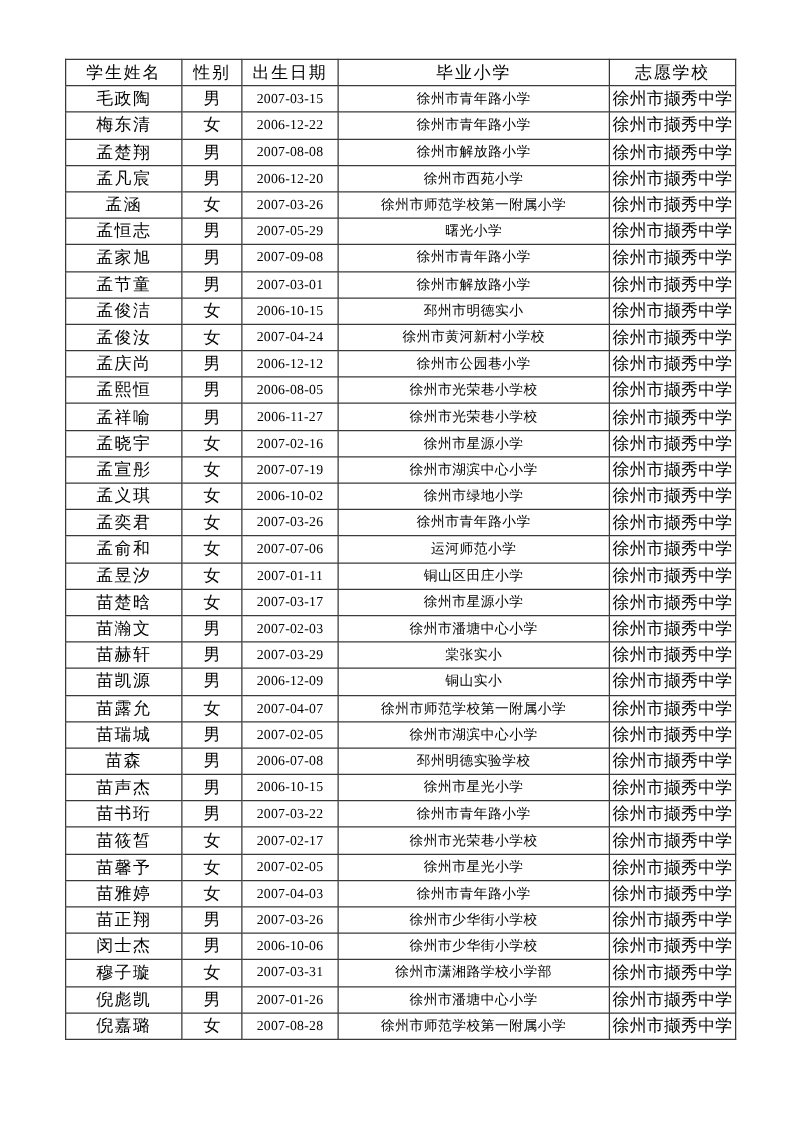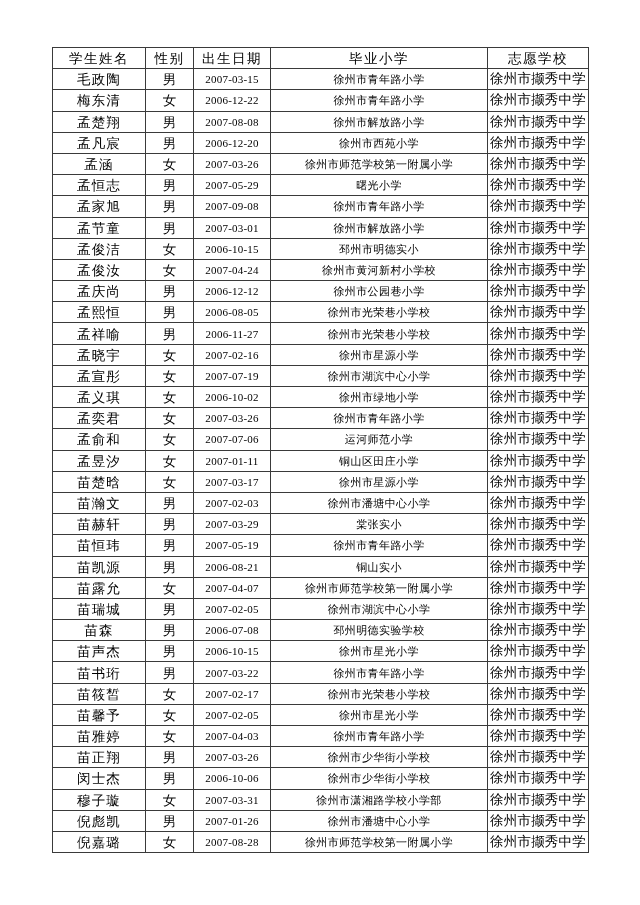--- a/index.html
+++ b/index.html
@@ -253,30 +253,23 @@
             <td class="cell-volunteer">徐州市撷秀中学</td>
           </tr>
           <tr>
             <td class="cell-name">苗赫轩</td>
             <td class="cell-sex">男</td>
             <td class="cell-dob">2007-03-29</td>
             <td class="cell-primary">棠张实小</td>
             <td class="cell-volunteer">徐州市撷秀中学</td>
           </tr>
           <tr>
-            <td class="cell-name">苗恒玮</td>
-            <td class="cell-sex">男</td>
-            <td class="cell-dob">2007-05-19</td>
-            <td class="cell-primary">徐州市青年路小学</td>
-            <td class="cell-volunteer">徐州市撷秀中学</td>
-          </tr>
-          <tr>
             <td class="cell-name">苗凯源</td>
             <td class="cell-sex">男</td>
-            <td class="cell-dob">2006-08-21</td>
+            <td class="cell-dob">2006-12-09</td>
             <td class="cell-primary">铜山实小</td>
             <td class="cell-volunteer">徐州市撷秀中学</td>
           </tr>
           <tr>
             <td class="cell-name">苗露允</td>
             <td class="cell-sex">女</td>
             <td class="cell-dob">2007-04-07</td>
             <td class="cell-primary">徐州市师范学校第一附属小学</td>
             <td class="cell-volunteer">徐州市撷秀中学</td>
           </tr>

